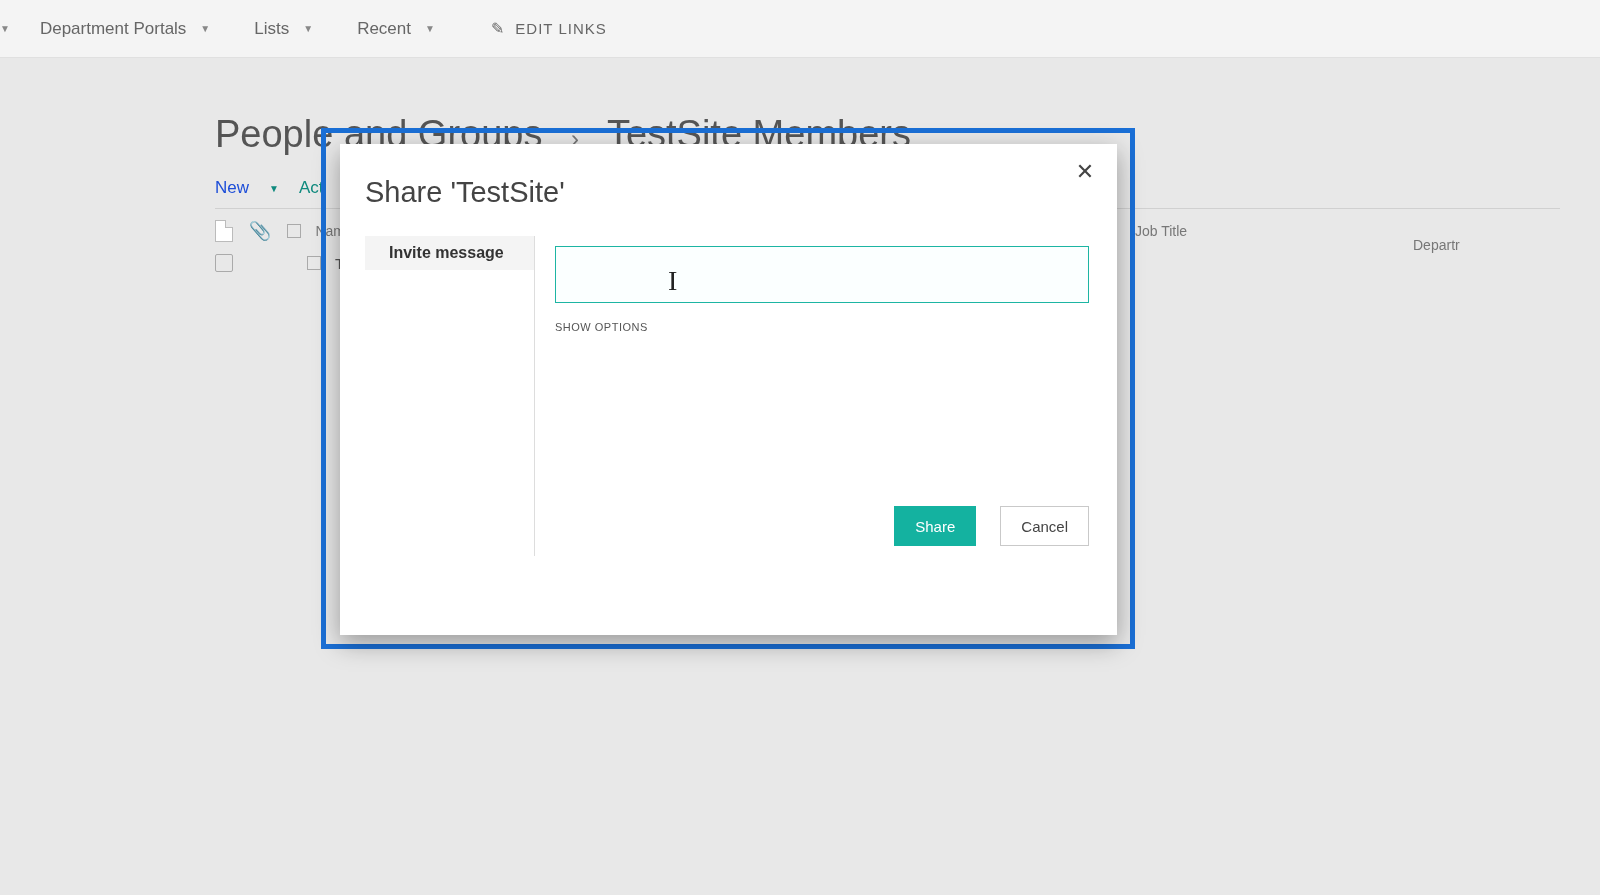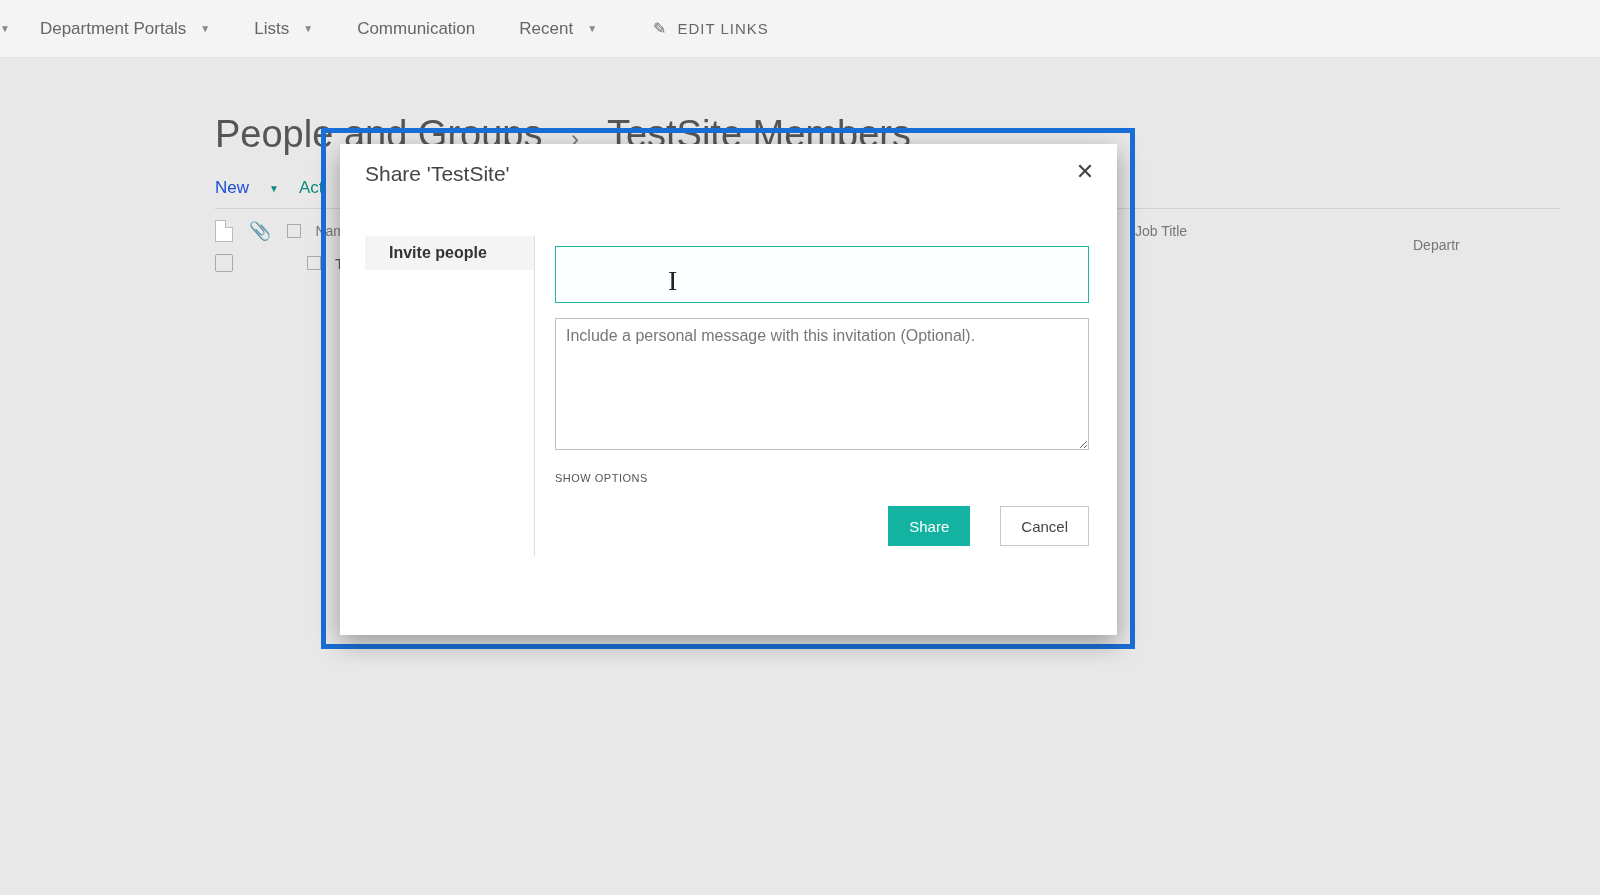--- a/index.html
+++ b/index.html
@@ -106,22 +106,22 @@
   .modal {
     position: absolute;
     left: 340px; top: 144px;
     width: 777px; height: 491px;
     background: #ffffff;
     box-shadow: 0 8px 24px rgba(0,0,0,0.35);
     z-index: 60;
   }
   .modal-title {
     position: absolute;
-    left: 25px; top: 18px;
-    font-size: 21px;
+    left: 25px; top: 32px;
+    font-size: 29px;
     font-weight: 400;
     color: #444;
     text-align: right;
   }
   .modal-close {
     position: absolute;
     right: 18px; top: 14px;
     width: 28px; height: 28px;
     font-size: 22px;
     color: #444;
@@ -176,21 +176,21 @@
     margin-top: 18px;
     font-size: 11px;
     letter-spacing: 0.5px;
     color: #555;
     cursor: pointer;
   }
   .modal-actions {
     position: absolute;
     right: 28px;
     top: 362px;
-    display: flex; gap: 30px;
+    display: flex; gap: 24px;
   }
   .btn {
     height: 40px;
     min-width: 82px;
     padding: 0 20px;
     font-size: 15px;
     cursor: pointer;
     border: 1px solid #c9c9c9;
     background: #fff;
     color: #444;
@@ -217,23 +217,20 @@
 
 <div class="topnav">
   <span class="leading-caret">▼</span>
   <div class="item">
     <span>Department Portals</span>
     <span class="caret">▼</span>
   </div>
   <div class="item">
     <span>Lists</span>
     <span class="caret">▼</span>
-  </div>
-  <div class="item">
-    <span>Communication</span>
   </div>
   <div class="item">
     <span>Recent</span>
     <span class="caret">▼</span>
   </div>
   <div class="item edit-links">
     <span class="pencil">✎</span>
     <span>EDIT LINKS</span>
   </div>
 </div>
@@ -267,26 +264,25 @@
 
 <div class="modal-frame"></div>
 
 <div class="modal">
   <div class="modal-title">Share 'TestSite'</div>
   <div class="modal-close">
     <span>✕</span>
   </div>
 
   <div class="modal-sidebar">
-    <div class="tab active">Invite people</div>
+    <div class="tab active">Invite message</div>
   </div>
 
   <div class="modal-main">
     <input class="people-input" type="text" value="" style="">
-    <textarea class="msg-input" placeholder="Include a personal message with this invitation (Optional)." style=""></textarea>
     <div class="show-opts">SHOW OPTIONS</div>
   </div>
 
   <div class="modal-actions">
     <button class="btn primary">Share</button>
     <button class="btn">Cancel</button>
   </div>
 </div>
 
 <div class="text-cursor">I</div>

